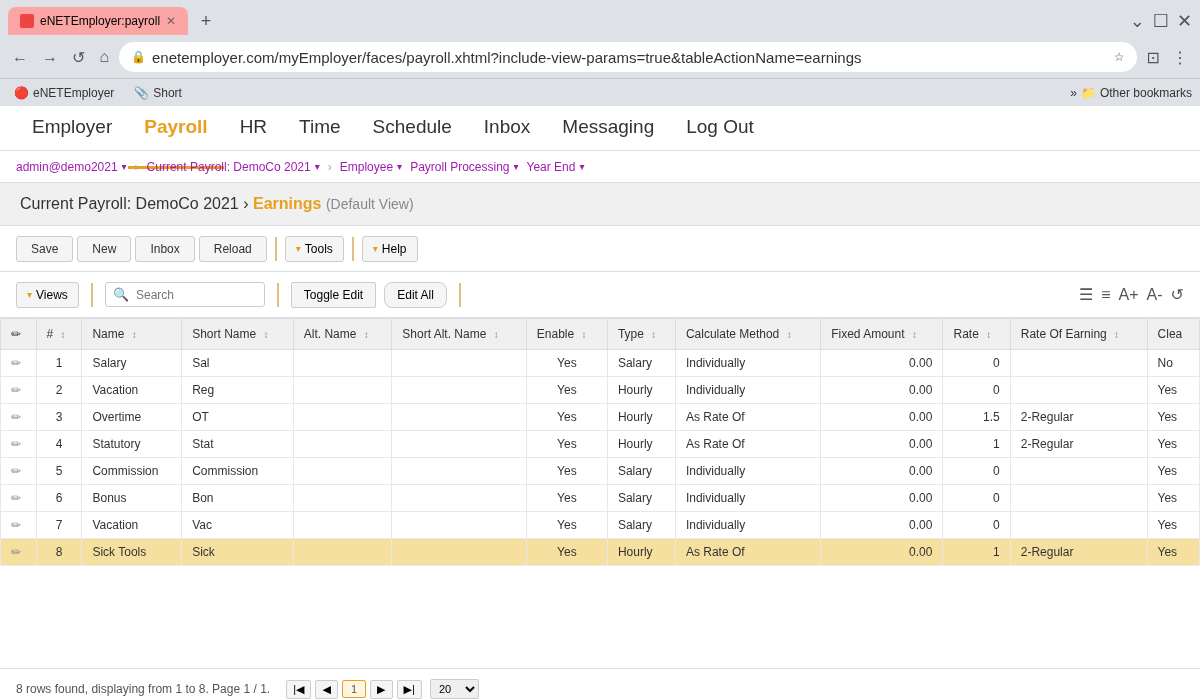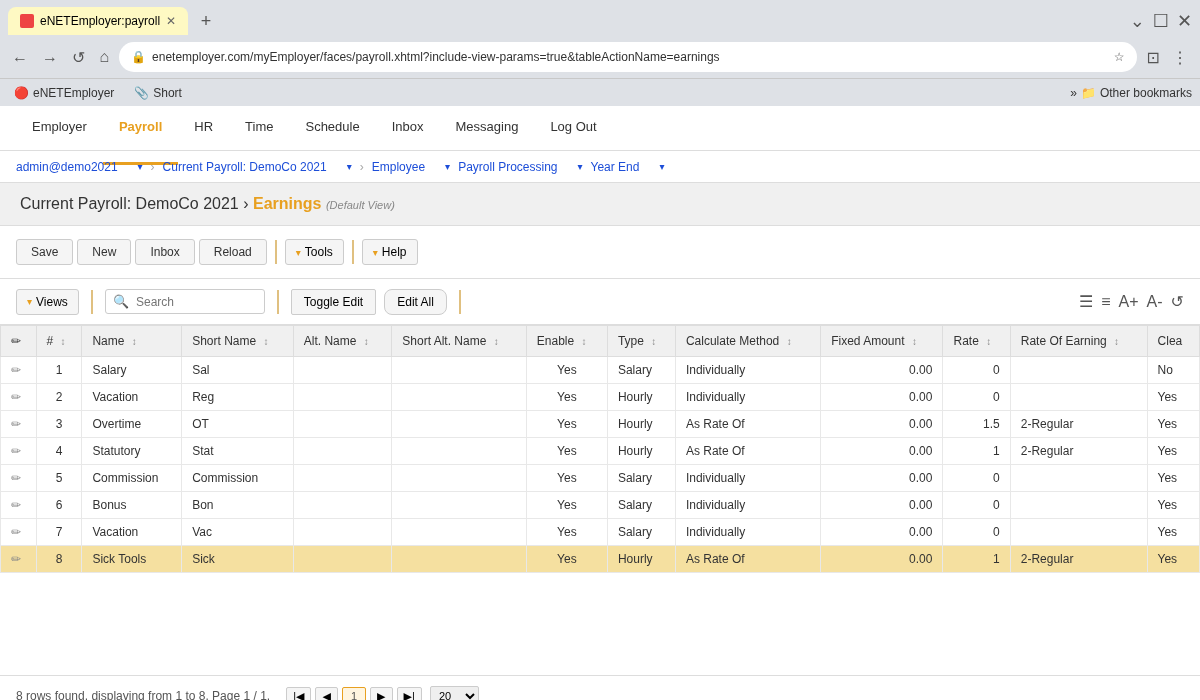--- a/index.html
+++ b/index.html
@@ -2,66 +2,66 @@
 <html><head>
   <meta charset="utf-8">
   <style>
     * { box-sizing: border-box; margin: 0; padding: 0; }
     body { font-family: Arial, sans-serif; font-size: 13px; background: #fff; overflow: hidden; }
 
     
     .browser-chrome { background: #dee1e6; width: 1200px; }
     .browser-titlebar { display: flex; align-items: center; padding: 6px 8px 0; background: #dee1e6; height: 36px; }
     .browser-tabs { display: flex; align-items: flex-end; flex: 1; }
-    .browser-tab { display: flex; align-items: center; background: #fef9c3; border-radius: 8px 8px 0 0; padding: 6px 12px; font-size: 12px; min-width: 180px; height: 28px; gap: 6px; }
+    .browser-tab { display: flex; align-items: center; background: #fca5a5; border-radius: 8px 8px 0 0; padding: 6px 12px; font-size: 12px; min-width: 180px; height: 28px; gap: 6px; }
     .browser-tab .tab-favicon { width: 14px; height: 14px; background: #e44; border-radius: 2px; display: flex; align-items: center; justify-content: center; }
     .browser-tab .tab-title { font-size: 12px; flex: 1; }
     .browser-tab .tab-close { font-size: 12px; color: #666; cursor: pointer; }
     .browser-new-tab { width: 28px; height: 28px; display: flex; align-items: center; justify-content: center; font-size: 18px; color: #555; cursor: pointer; margin-left: 4px; }
     .browser-window-controls { display: flex; gap: 8px; align-items: center; margin-left: 8px; }
     .browser-window-controls span { font-size: 18px; color: #555; cursor: pointer; }
 
     .browser-toolbar { display: flex; align-items: center; background: #dee1e6; padding: 4px 8px; gap: 6px; height: 42px; }
     .nav-btn { background: none; border: none; font-size: 16px; color: #555; cursor: pointer; padding: 4px; }
     .nav-btn:disabled { color: #aaa; }
     .address-bar { flex: 1; display: flex; align-items: center; background: #fff; border-radius: 20px; padding: 4px 12px; font-size: 12px; color: #333; gap: 6px; height: 30px; }
     .address-bar .lock-icon { color: #555; font-size: 12px; }
-    .address-text { flex: 1; font-size: 12px; }
+    .address-text { flex: 1; font-size: 15px; }
     .address-bar .star-icon { color: #555; }
     .toolbar-icons { display: flex; gap: 4px; }
     .toolbar-icons span { font-size: 16px; color: #555; cursor: pointer; padding: 4px; }
 
     .browser-bookmarks { display: flex; align-items: center; background: #dee1e6; padding: 2px 8px; height: 28px; gap: 8px; font-size: 12px; color: #333; border-top: 1px solid #c8c8c8; }
     .bookmark-item { display: flex; align-items: center; gap: 4px; cursor: pointer; padding: 2px 6px; border-radius: 4px; }
     .bookmark-separator { margin-left: auto; display: flex; align-items: center; gap: 4px; }
     .other-bookmarks { display: flex; align-items: center; gap: 4px; cursor: pointer; }
 
     
     .app-container { background: #f5f5f5; width: 1200px; height: 594px; overflow: hidden; }
 
     
     .top-nav { background: #fff; border-bottom: 1px solid #ddd; display: flex; align-items: center; padding: 0 16px; height: 45px; }
     .nav-tabs { display: flex; gap: 0; }
-    .nav-tab { padding: 28px 16px; font-size: 13px; color: #333; cursor: pointer; border-bottom: 3px solid transparent; }
+    .nav-tab { padding: 28px 16px; font-size: 19px; color: #333; cursor: pointer; border-bottom: 3px solid transparent; }
     .nav-tab.active { color: #e8a020; border-bottom: 3px solid #e8a020; font-weight: bold; }
 
     
     .breadcrumb-bar { background: #fff; border-bottom: 1px solid #ddd; padding: 4px 16px; display: flex; align-items: center; gap: 8px; height: 32px; font-size: 12px; color: #333; }
-    .breadcrumb-item { display: flex; align-items: center; gap: 20px; cursor: pointer; color: #1d4ed8; }
+    .breadcrumb-item { display: flex; align-items: center; gap: 4px; cursor: pointer; color: #a21caf; }
     .breadcrumb-item .dropdown-arrow { font-size: 10px; }
     .breadcrumb-sep { color: #aaa; }
 
     
     .page-header { background: #f0f0f0; padding: 12px 20px; border-bottom: 1px solid #ddd; }
     .page-title { font-size: 16px; color: #333; }
     .page-title .earnings-link { color: #e8a020; font-weight: bold; margin-top: 44px; }
-    .page-title .default-view { color: #888; font-size: 11px; font-style: italic; }
-
-    
-    .action-toolbar { background: #fff; padding: 8px 16px; display: flex; align-items: center; gap: 4px; border-bottom: 1px solid #ddd; height: 53px; }
+    .page-title .default-view { color: #888; font-size: 14px; }
+
+    
+    .action-toolbar { background: #fff; padding: 8px 16px; display: flex; align-items: center; gap: 4px; border-bottom: 1px solid #ddd; height: 46px; }
     .action-btn { padding: 5px 14px; border: 1px solid #ccc; background: #f5f5f5; border-radius: 3px; cursor: pointer; font-size: 12px; color: #333; }
     .toolbar-divider { width: 2px; height: 24px; background: #e0c080; margin: 0 4px; }
     .tools-btn { display: flex; align-items: center; gap: 4px; padding: 5px 10px; border: 1px solid #ccc; background: #f5f5f5; border-radius: 3px; cursor: pointer; font-size: 12px; }
     .tools-btn .arrow { font-size: 10px; color: #e8a020; }
 
     
     .table-toolbar { background: #fff; padding: 8px 16px; display: flex; align-items: center; gap: 8px; border-bottom: 1px solid #ddd; height: 46px; }
     .views-btn { display: flex; align-items: center; gap: 4px; padding: 5px 10px; border: 1px solid #ccc; background: #f5f5f5; border-radius: 3px; cursor: pointer; font-size: 12px; }
     .views-btn .arrow { font-size: 10px; color: #e8a020; }
     .search-box { display: flex; align-items: center; border: 1px solid #ccc; border-radius: 3px; padding: 4px 8px; background: #fff; gap: 6px; width: 160px; }

